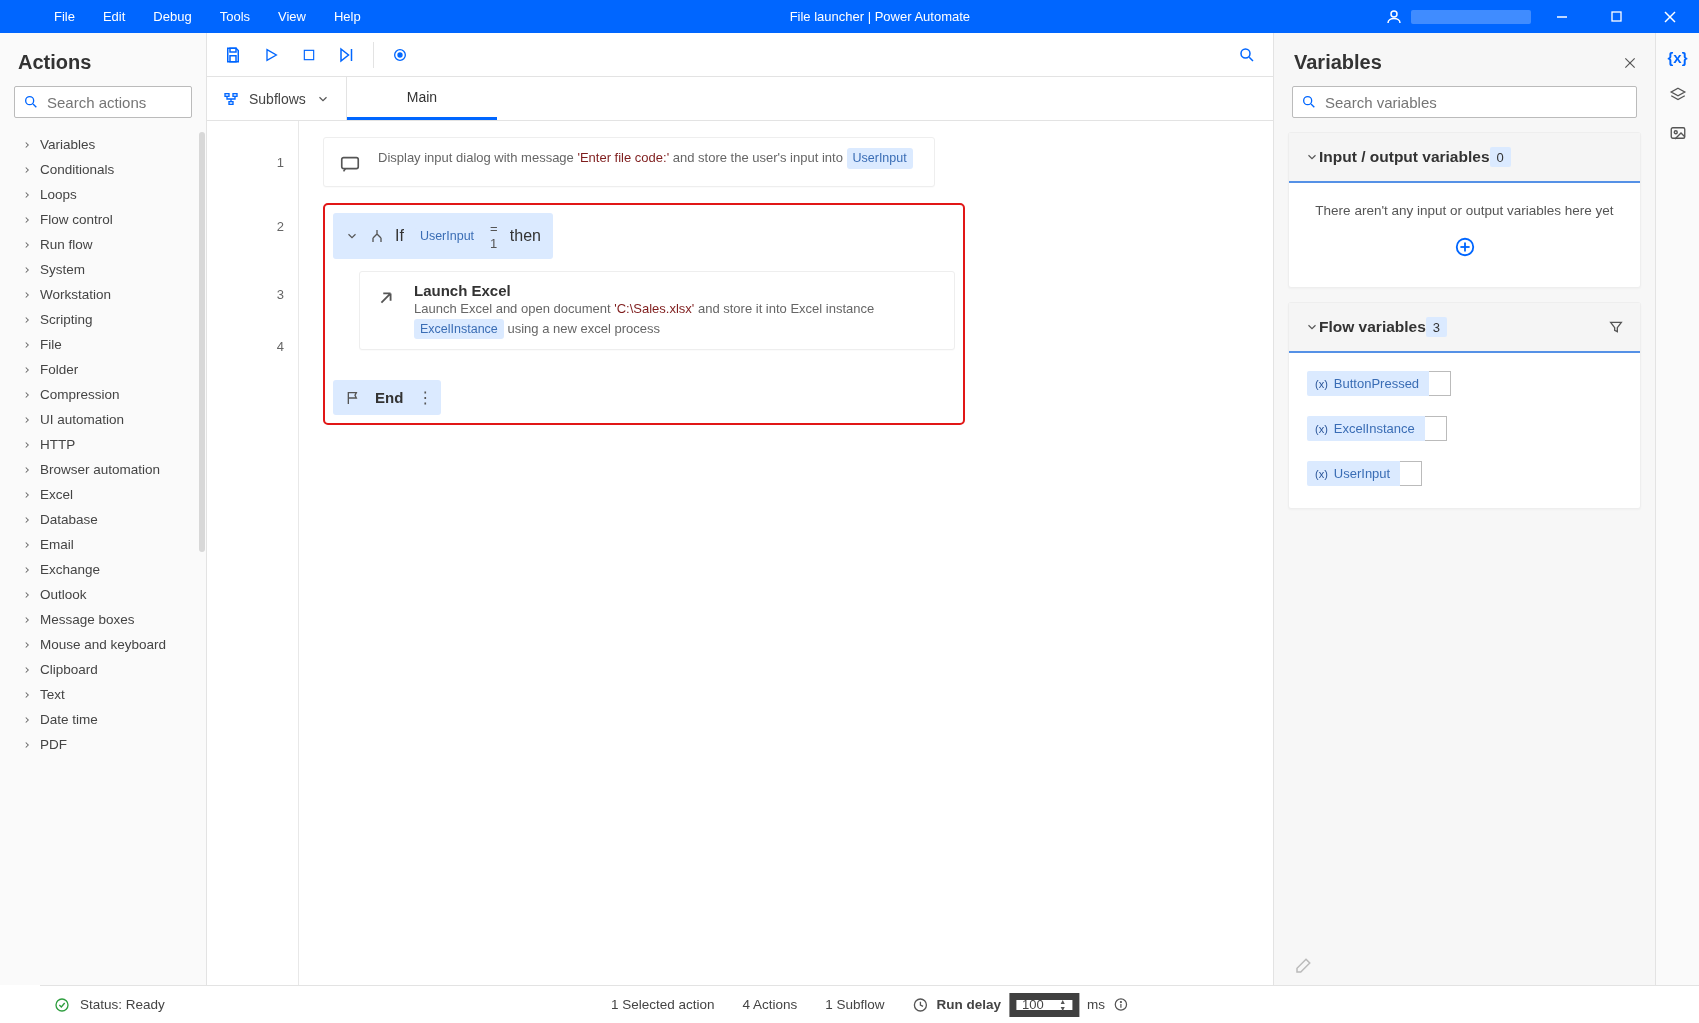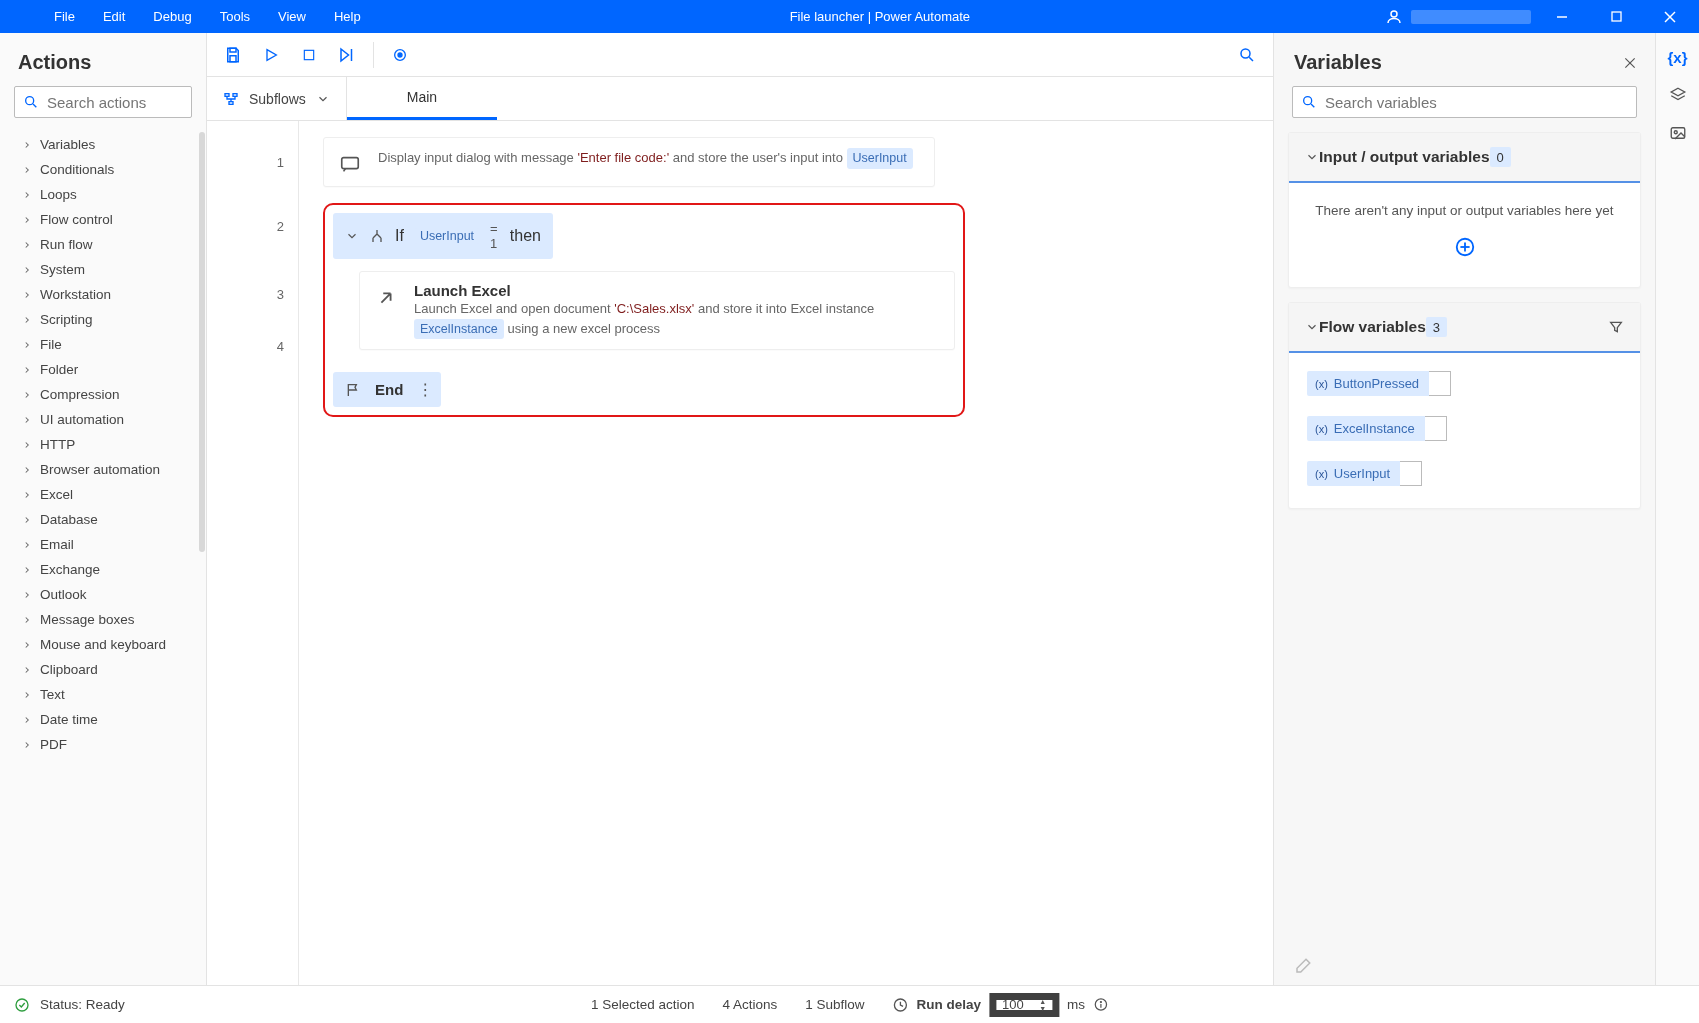--- a/index.html
+++ b/index.html
@@ -45,21 +45,21 @@
 .gutter .ln { text-align: right; padding-right: 14px; font-size: 13px; color: #666; }
 .flow-area { flex: 1; padding: 16px 8px 16px 24px; overflow: auto; }
 
 .step-card { background: #fff; border: 1px solid #eee; border-radius: 3px; padding: 10px 14px; display: flex; gap: 16px; box-shadow: 0 1px 1px rgba(0,0,0,0.02); margin-bottom: 16px; max-width: 612px; }
 .step-icon { width: 24px; height: 24px; display:flex; align-items:center; justify-content:center; color:#555; flex-shrink:0; margin-top:4px;}
 .step-title { font-size: 15px; font-weight: 600; color: #333; }
 .step-desc { font-size: 13px; color: #666; line-height: 1.5; }
 .chip { background: #dbeaff; color: #3a6db5; padding: 1px 6px; border-radius: 3px; font-size: 12.5px; display: inline-block; }
 .literal { color: #7f1d1d; }
 
-.if-block { border: 2px solid #e11717; border-radius: 10px; padding: 8px 8px 8px 8px; max-width: 642px; }
+.if-block { border: 2px solid #e11717; border-radius: 5px; padding: 8px 8px 8px 8px; max-width: 642px; }
 .if-header { background: #dbeaff; border-radius: 3px; padding: 8px 12px; display:flex; align-items:center; gap:10px; max-width:220px; }
 .if-header .kw { font-size: 16px; font-weight: 400; color: #333; }
 .if-body { padding: 12px 0 8px 26px; }
 .end-row { background: #dbeaff; border-radius: 3px; padding: 8px 12px; display:flex; align-items:center; gap:14px; max-width:108px; }
 
 
 .vars-panel { width: 382px; border-left: 1px solid #e3e3e3; background: #f7f7f7; display:flex; flex-direction:column; }
 .vars-header { display:flex; align-items:center; justify-content:space-between; padding: 18px 18px 12px 20px; }
 .vars-header h1 { font-size: 20px; font-weight: 600; color: #333; }
 .vars-search-wrap { padding: 0 18px 14px 18px; }
@@ -69,21 +69,21 @@
 .count-badge { background:#dbeaff; color:#333; font-size:13px; padding: 0 7px; border-radius:2px; height:20px; display:inline-flex; align-items:center; }
 .section-body { padding: 20px 16px 26px 16px; text-align:center; color:#555; font-size: 13.5px; }
 .add-btn { color:#0066ff; font-size: 22px; margin-top: 18px; cursor:pointer; display:inline-block; }
 .section-head .spacer { flex:1; }
 .flow-var-row { display:flex; padding: 10px 18px; }
 .flow-var-chip { background:#dbeaff; color:#3a6db5; font-size:13px; padding:4px 10px 4px 8px; border-radius:2px 0 0 2px; display:inline-flex; align-items:center; gap:6px; }
 .flow-var-suffix { border:1px solid #bbb; border-left:none; width:22px; height:25px; display:inline-block; background:#fff;}
 .tool-rail { width: 44px; border-left: 1px solid #e3e3e3; background:#fafafa; display:flex; flex-direction:column; align-items:center; padding-top:16px; gap:20px; color:#555; }
 
 
-.status-bar { height: 38px; border-top: 1px solid #e3e3e3; display:flex; align-items:center; padding: 0 14px; font-size: 13.5px; color:#444; gap: 26px; background:#fff; position:relative; }
+.status-bar { height: 38px; border-top: 1px solid #e3e3e3; display:flex; align-items:center; padding: 0 14px; font-size: 13.5px; color:#444; gap: 26px; background:#fff; position:relative;margin-left:40px; }
 .status-left { display:flex; align-items:center; gap:10px; }
 .status-center { position:absolute; left:50%; transform:translateX(-50%); display:flex; align-items:center; gap:28px; }
 .delay-input { border:7px solid #404040; height:24px; width:70px; padding:0 6px; font-size:13px; display:inline-flex; align-items:center; justify-content:space-between; }
 .spin { display:flex; flex-direction:column; font-size:7px; line-height:7px; color:#555; }
 
 svg { display:block; }
 </style>
 </head>
 <body>
 
@@ -440,21 +440,21 @@
                 <svg width="16" height="16" viewBox="0 0 24 24" fill="none" stroke="#555" stroke-width="2">
                   <path d="M12 3v6M12 9l-6 6M12 9l6 6M6 15v6M18 15v6"></path>
                 </svg>
               </span>
             <span class="kw">If</span>
             <span class="chip">UserInput</span>
             <span style="font-size:13px;color:#555">= 1</span>
             <span class="kw">then</span>
           </div>
           <div class="if-body">
-            <div class="step-card" style="margin-bottom:14px;">
+            <div class="step-card" style="margin-bottom:22px;">
               <div class="step-icon">
                   <svg width="22" height="22" viewBox="0 0 24 24" fill="none" stroke="#555" stroke-width="2">
                     <path d="M7 17L17 7M17 7H9M17 7v8"></path>
                   </svg>
                 </div>
               <div>
                 <div class="step-title">Launch Excel</div>
                 <div class="step-desc">
                   <span>Launch Excel and open document </span><span class="literal">'C:\Sales.xlsx'</span><span> and store it into Excel instance</span><br>
                   <span class="chip">ExcelInstance</span> <span> using a new excel process</span>

